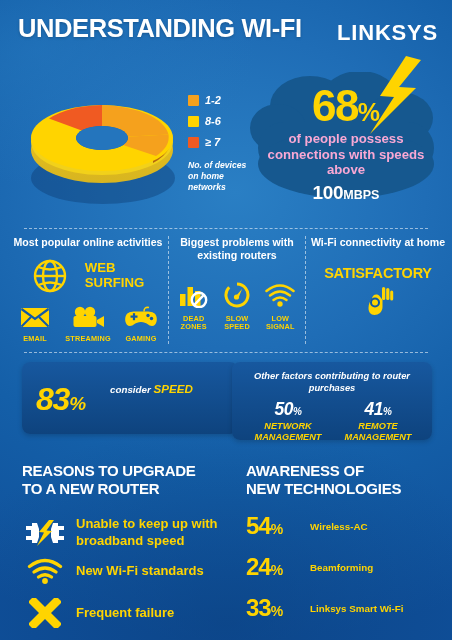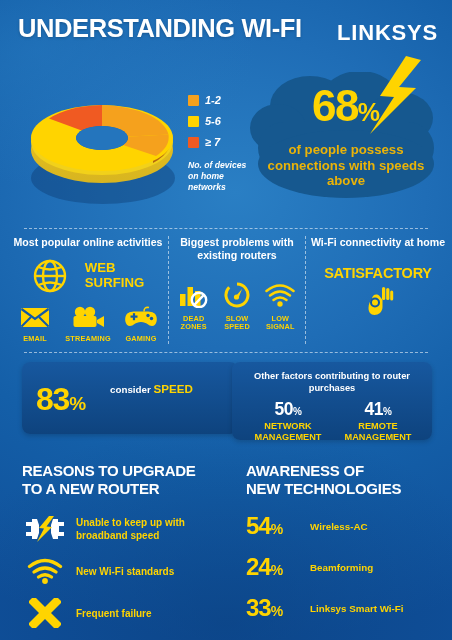--- a/index.html
+++ b/index.html
@@ -62,22 +62,22 @@
   #cloud-wrap { position: absolute; left: 248px; top: 62px; width: 196px; height: 152px; }
   #bolt { position: absolute; left: 118px; top: -6px; z-index: 3; }
   #cloud-shape { position: absolute; left: 0; top: 10px; z-index: 1; }
   #cloud-text { position: absolute; left: 0; top: 24px; width: 196px; text-align: center; z-index: 2; }
   #cloud-pct {
     font-size: 44px; font-weight: bold; color: #ffd400; line-height: .92;
     letter-spacing: -1.5px;
   }
   #cloud-pct .sym { font-size: 25px; letter-spacing: 0; }
   #cloud-sub {
-    margin-top: 16px; font-size: 13.2px; font-weight: bold;
-    color: #eab308; line-height: 1.14;
+    margin-top: 5px; font-size: 13.2px; font-weight: bold;
+    color: #f9a8d4; line-height: 1.14;
   }
   #cloud-speed {
     margin-top: 5px; font-size: 19px; font-weight: bold; color: #ffffff;
     letter-spacing: -0.3px;
   }
   #cloud-speed .unit { font-size: 12.5px; letter-spacing: 0; }
 
   
   .hsep {
     position: absolute; left: 24px; width: 404px; height: 0;
@@ -110,20 +110,21 @@
     font-size: 8.6px; font-weight: bold; color: #ffd400; line-height: 1.32;
     letter-spacing: .2px;
   }
 
   
   .panel {
     position: absolute;
     background: linear-gradient(180deg, #17589f 0%, #0e437e 100%);
     border-radius: 8px;
     box-shadow: 0 2px 5px rgba(0,0,0,.18);
+    font-style: italic;
   }
   #panel-speed { left: 22px; top: 362px; width: 216px; height: 72px; }
   #speed-pct {
     position: absolute; left: 14px; top: 19px;
     font-size: 32px; font-weight: bold; color: #ffd400; letter-spacing: -1.2px;
   }
   #speed-pct .sym { font-size: 19px; letter-spacing: 0; }
   #speed-txt {
     position: absolute; left: 88px; top: 20px; width: 105px;
     font-size: 9.8px; font-weight: bold; color: #ffffff; line-height: 1.28;
@@ -144,21 +145,21 @@
 
   
   .bottom-head {
     position: absolute; top: 462px;
     font-size: 15px; font-weight: bold; color: #ffffff; line-height: 1.2;
     letter-spacing: -.25px;
   }
   .reason-row { position: absolute; display: flex; align-items: center; }
   .reason-icon { width: 46px; display: flex; justify-content: center; flex: 0 0 46px; }
   .reason-text {
-    font-size: 10px; font-weight: bold; color: #ffd400; line-height: 1.3;
+    font-size: 13px; font-weight: bold; color: #ffd400; line-height: 1.3;
     margin-left: 8px;
   }
   .aware-row { position: absolute; display: flex; align-items: center; }
   .aware-pct {
     width: 64px; flex: 0 0 64px;
     font-size: 24px; font-weight: bold; color: #ffd400; letter-spacing: -1px;
   }
   .aware-pct .sym { font-size: 14px; letter-spacing: 0; }
   .aware-label { font-size: 9.8px; font-weight: bold; color: #ffd400; }
 </style>
@@ -226,21 +227,21 @@
   </svg>
 </div>
 
 <div id="legend">
   <div class="legend-row">
     <span class="legend-swatch" style="background:#f5a11d"></span>
     <span class="legend-label">1-2</span>
   </div>
   <div class="legend-row">
     <span class="legend-swatch" style="background:#ffd400"></span>
-    <span class="legend-label">5-6</span>
+    <span class="legend-label">8-6</span>
   </div>
   <div class="legend-row">
     <span class="legend-swatch" style="background:#f05a22"></span>
     <span class="legend-label">≥ 7</span>
   </div>
 </div>
 <div id="legend-note">No. of devices on home networks</div>
 
 <div id="cloud-wrap">
   <svg id="cloud-shape" width="196" height="140" viewBox="0 0 196 140">
@@ -252,20 +253,21 @@
       <rect x="10" y="50" width="176" height="52" rx="26"></rect>
       <ellipse cx="98" cy="92" rx="88" ry="34"></ellipse>
     </g>
   </svg>
   <svg id="bolt" width="58" height="78" viewBox="0 0 58 78">
     <polygon points="40,0 14,40 28,41 4,78 50,32 33,31 55,4" fill="#ffd400"></polygon>
   </svg>
   <div id="cloud-text">
     <div id="cloud-pct"><span>68</span><span class="sym">%</span></div>
     <div id="cloud-sub">of people possess connections with speeds above</div>
+    <div id="cloud-speed"><span>100</span><span class="unit">MBPS</span></div>
   </div>
 </div>
 
 <div class="hsep" style="top:228px"></div>
 <div class="hsep" style="top:352px"></div>
 <div class="vsep" style="left:168px"></div>
 <div class="vsep" style="left:305px"></div>
 
 <div class="col" style="left:10px; width:156px">
   <div class="col-head">Most popular online activities</div>

